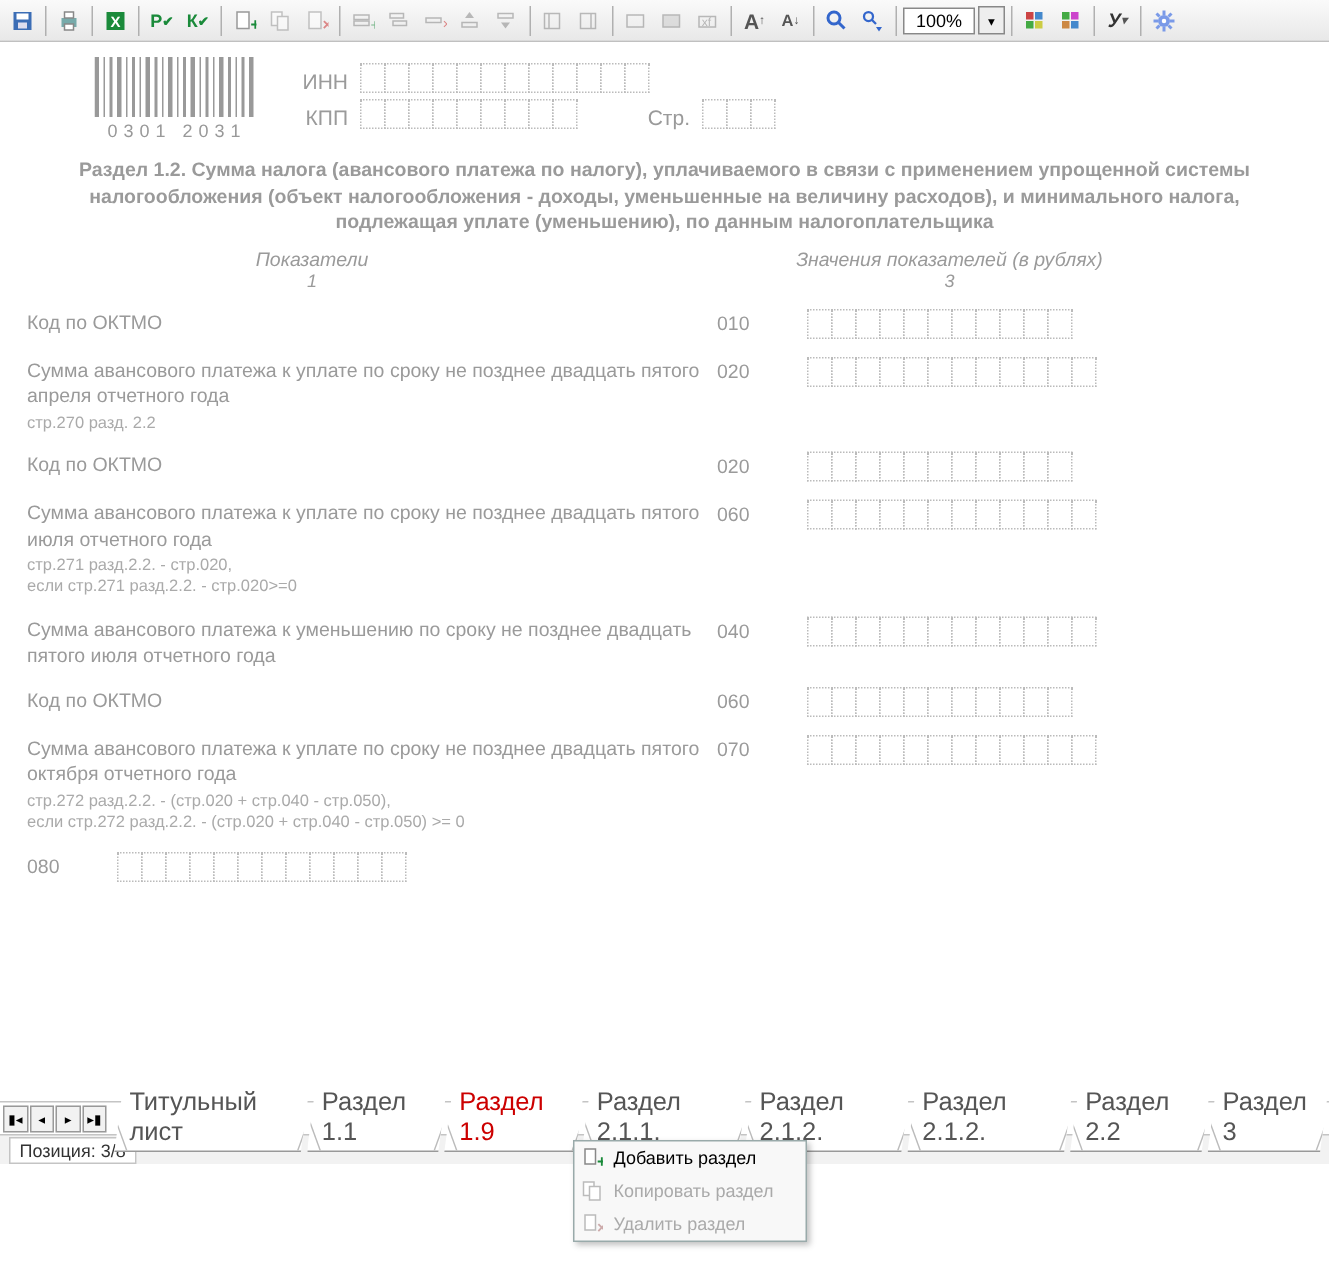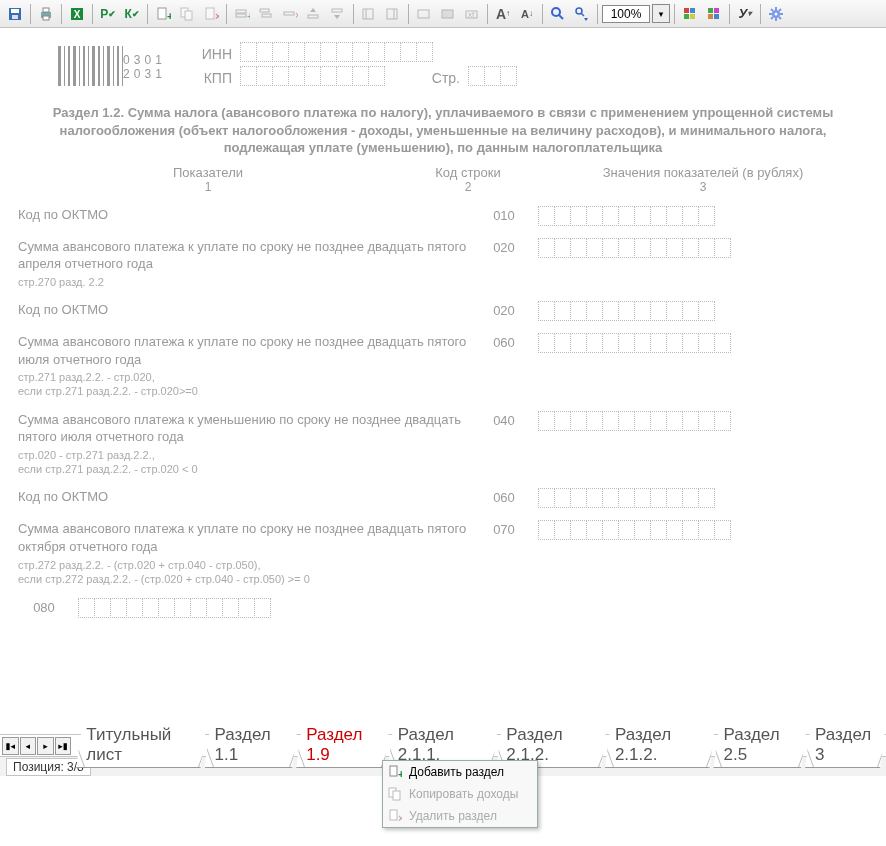--- a/index.html
+++ b/index.html
@@ -12,42 +12,42 @@
 .zoom { display: inline-flex; align-items: center; gap: 2px; }
 .zoom-val { border: 1px solid #888; background: #fff; padding: 1px 4px; font-size: 12px; width: 48px; text-align: center; }
 .zoom-dd { border: 1px solid #888; background: #eee; width: 18px; height: 19px; display: inline-flex; align-items: center; justify-content: center; font-size: 9px; }
 
 
 .doc-wrap { position: relative; height: 706px; overflow: hidden; background: #fff; }
 .doc-scroll { position: absolute; inset: 0; overflow: auto; }
 .page { padding: 10px 18px 10px 18px; color: #999; }
 
 .topbar-row { display: flex; align-items: center; gap: 8px; margin-bottom: 4px; }
-.barcode { width: 120px; height: 56px; margin-left: 40px; display: flex; flex-direction: row; align-items: center; position: relative; top: 0; }
+.barcode { width: 120px; height: 56px; margin-left: 40px; display: flex; flex-direction: column; align-items: center; position: relative; top: 0; }
 .bars { display:block;}
 .bc-num { font-size: 12px; color: #999; letter-spacing: 4px; margin-top: 2px; }
 
 .hdr-fields { flex: 1; }
 .hf-row { display: flex; align-items: flex-end; margin-bottom: 4px; }
 .hf-lbl { width: 46px; text-align: right; font-size: 14px; color: #9a9a9a; margin-right: 8px; }
 .boxes, .boxes-sm { display: flex; gap: 0; }
 .box { width: 17px; height: 20px; border: 1px dotted #bbb; margin-right: -1px; }
 
 .sect-title { text-align: center; font-weight: bold; font-size: 13px; color: #9a9a9a; margin: 10px 0 6px; line-height: 1.35; }
 
-.colhdr { display: flex; font-size: 13px; color: #9a9a9a; margin: 8px 0 4px; }
+.colhdr { display: flex; font-style: italic; font-size: 13px; color: #9a9a9a; margin: 8px 0 4px; }
 .colhdr > div { text-align: center; }
 .ch1 { flex: 0 0 380px; }
 .ch2 { flex: 0 0 140px; }
 .ch3 { flex: 1; }
 .colnum { text-align:center; font-size: 12px; color: #9a9a9a; }
 
 .row { display: flex; align-items: flex-start; margin-top: 12px; }
 .rlbl { flex: 0 0 460px; font-size: 13px; color: #9a9a9a; line-height: 1.35; padding-right: 10px; }
-.rcode { flex: 0 0 60px; font-size: 13px; color: #9a9a9a; text-align: center; padding-right: 8px; padding-top: 2px; }
+.rcode { flex: 0 0 60px; font-size: 13px; color: #9a9a9a; text-align: left; padding-right: 8px; padding-top: 2px; }
 .rboxes { flex: 1; display: flex; }
 .note { font-size: 11px; color: #aaa; margin-top: 2px; margin-bottom: 6px; line-height: 1.3; }
 
 
 .tabstrip { background: #fff; border-top: 1px solid #c4c4c4; display: flex; align-items: center; height: 22px; padding: 0 2px; }
 .navbtn { width: 18px; height: 18px; border: 1px solid #999; background: #f2f2f2; display: inline-flex; align-items: center; justify-content: center; font-size: 9px; cursor: pointer; margin-right: 1px; }
 .tabs { display: flex; margin-left: 4px; font-size: 17px; }
 .tab { padding: 2px 8px 2px 10px; color: #555; cursor: pointer; clip-path: polygon(6px 0,100% 0,calc(100% - 6px) 100%,0 100%); background: #fff; position: relative; margin-right: -2px; border-bottom: 1px solid #999; }
 .tab::before { content:""; position:absolute; left:0; top:0; bottom:0; width:1px; background:#bbb; transform: skewX(20deg);}
 .tab::after { content:""; position:absolute; right:0; top:0; bottom:0; width:1px; background:#bbb; transform: skewX(-20deg);}
@@ -311,21 +311,20 @@
                 <span class="box"></span>
               </div>
       </div>
     </div>
   </div>
 
   <div class="sect-title">Раздел 1.2. Сумма налога (авансового платежа по налогу), уплачиваемого в связи с применением упрощенной системы налогообложения (объект налогообложения - доходы, уменьшенные на величину расходов), и минимального налога, подлежащая уплате (уменьшению), по данным налогоплательщика</div>
 
   <div class="colhdr">
     <div class="ch1"><span>Показатели</span><div class="colnum">1</div></div>
-    <div class="ch2"><span>Код строки</span><div class="colnum">2</div></div>
     <div class="ch3"><span>Значения показателей (в рублях)</span><div class="colnum">3</div></div>
   </div>
 
   <div id="rows-container">
           <div class="row">
             <div class="rlbl">Код по ОКТМО</div>
     <div class="rcode">010</div>
     <div class="rboxes">
               <span class="box"></span>
               <span class="box"></span>
@@ -407,22 +406,20 @@
               <span class="box"></span>
               <span class="box"></span>
               <span class="box"></span>
               <span class="box"></span>
               <span class="box"></span>
               <span class="box"></span>
               <span class="box"></span>
               <span class="box"></span>
             </div>
           </div>
-          <div class="note" style="white-space: pre-line;">стр.020 - стр.271 разд.2.2.,
-если стр.271 разд.2.2. - стр.020 &lt; 0</div>
           <div class="row">
             <div class="rlbl">Код по ОКТМО</div>
     <div class="rcode">060</div>
     <div class="rboxes">
               <span class="box"></span>
               <span class="box"></span>
               <span class="box"></span>
               <span class="box"></span>
               <span class="box"></span>
               <span class="box"></span>
@@ -481,21 +478,21 @@
   <span class="navbtn">◂</span>
   <span class="navbtn">▸</span>
   <span class="navbtn">▸▮</span>
   <div class="tabs" id="tabs">
       <div class="tab">Титульный лист</div>
       <div class="tab">Раздел 1.1</div>
       <div class="tab active">Раздел 1.9</div>
       <div class="tab">Раздел 2.1.1.</div>
       <div class="tab">Раздел 2.1.2.</div>
       <div class="tab">Раздел 2.1.2.</div>
-      <div class="tab">Раздел 2.5</div>
+      <div class="tab">Раздел 2.2</div>
       <div class="tab">Раздел 3</div>
     </div>
 </div>
 
 <div class="status">
   <span class="status-cell">Позиция: 3/8</span>
 </div>
 
 <div class="ctxmenu">
   <div class="ctxitem enabled">
@@ -507,21 +504,21 @@
       </span>
     <span>Добавить раздел</span>
   </div>
   <div class="ctxitem disabled">
     <span class="ctx-ic">
         <svg width="14" height="14">
           <rect x="1" y="1" width="7" height="9" fill="#fff" stroke="#bbb"></rect>
           <rect x="5" y="4" width="7" height="9" fill="#fff" stroke="#bbb"></rect>
         </svg>
       </span>
-    <span>Копировать доходы</span>
+    <span>Копировать раздел</span>
   </div>
   <div class="ctxitem disabled">
     <span class="ctx-ic">
         <svg width="14" height="14">
           <rect x="2" y="1" width="7" height="10" fill="#fff" stroke="#bbb"></rect>
           <text x="10" y="13" font-size="11" fill="#caa" font-weight="bold">×</text>
         </svg>
       </span>
     <span>Удалить раздел</span>
   </div>

